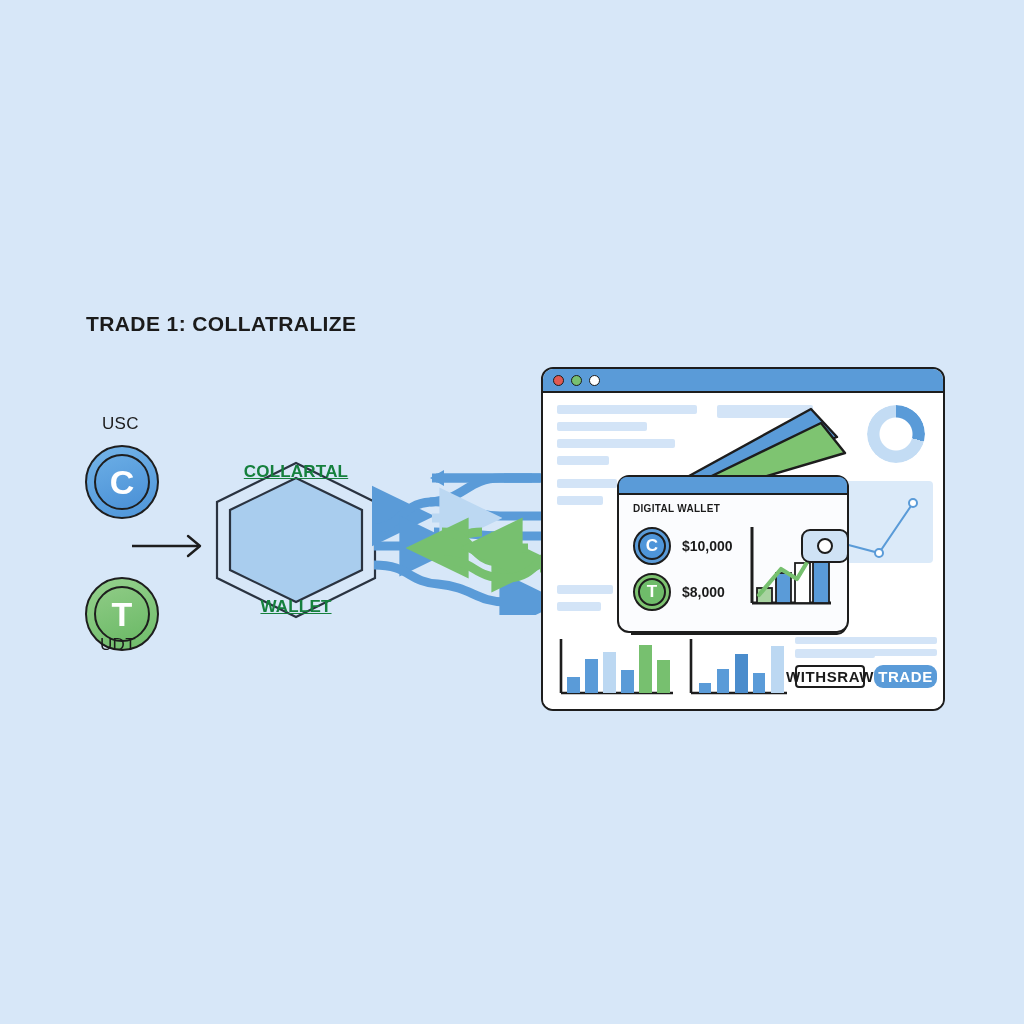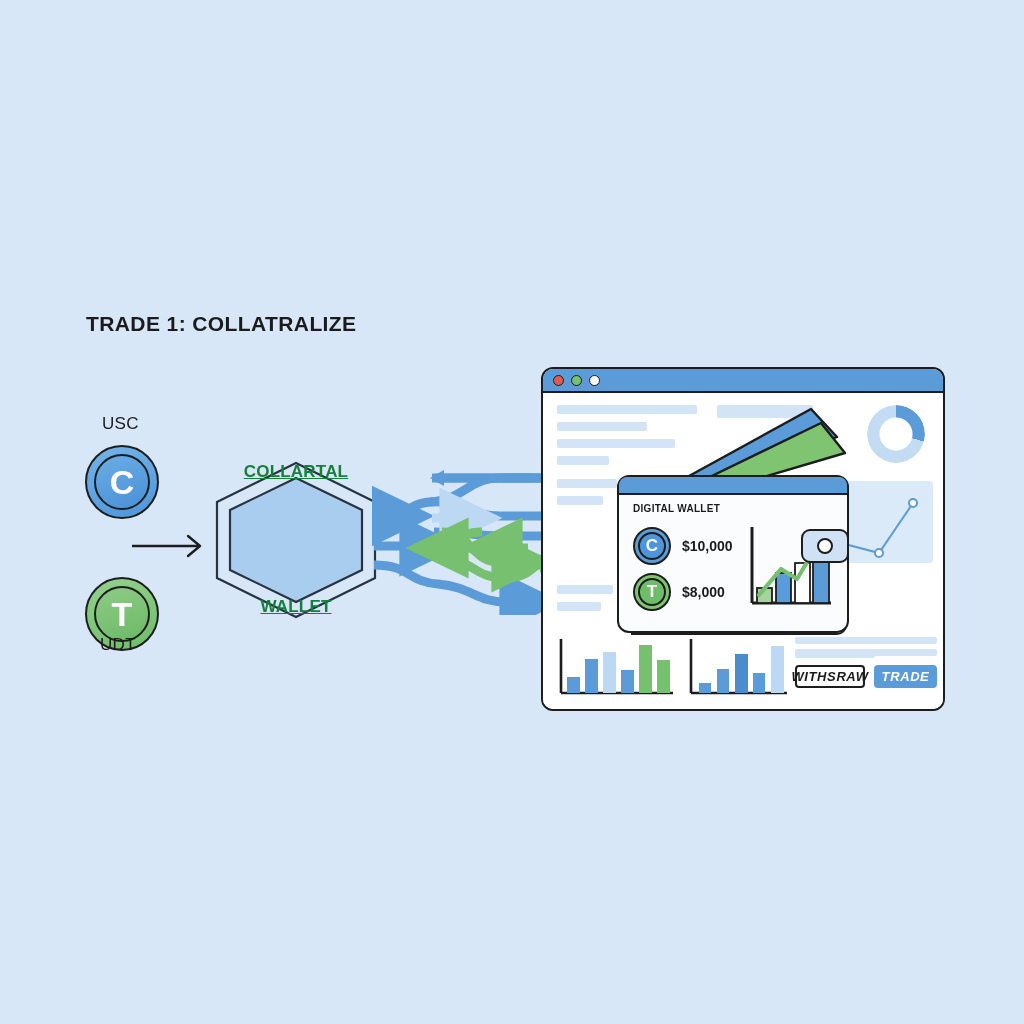--- a/index.html
+++ b/index.html
@@ -183,33 +183,32 @@
   #wallet-back {
     position: absolute; left: 88px; top: 196px;
     width: 216px; height: 46px;
     background: #fff; border: 2.5px solid #1d1d1d;
     border-radius: 0 10px 10px 0; box-sizing: border-box; z-index: 3;
   }
 
   
   .btn {
     position: absolute;
-    font-size: 13px; font-weight: 700; letter-spacing: .6px;
-    display: flex; align-items: center; justify-content: center;
-    box-sizing: border-box;
-    font-style: italic;
+    font-size: 15px; font-weight: 700; letter-spacing: .6px;
+    display: flex; align-items: center; justify-content: center;
+    box-sizing: border-box;
   }
   #btn-withdraw {
     left: 252px; top: 272px; width: 70px; height: 23px;
     background: #fff; border: 2px solid #1d1d1d; border-radius: 4px;
     color: #1b1b1b;
   }
   #btn-trade {
     left: 331px; top: 272px; width: 63px; height: 23px;
-    background: #5a9bd8; border-radius: 4px; color: #ffffff;
+    background: #5a9bd8; border-radius: 9px; color: #ffffff;
   }
 </style>
 </head>
 <body>
 
 <div id="stage">
 
   <div class="step-title" id="title-1">TRADE 1: COLLATRALIZE</div>
 
   <div class="token-label" id="label-usc">USC</div>

